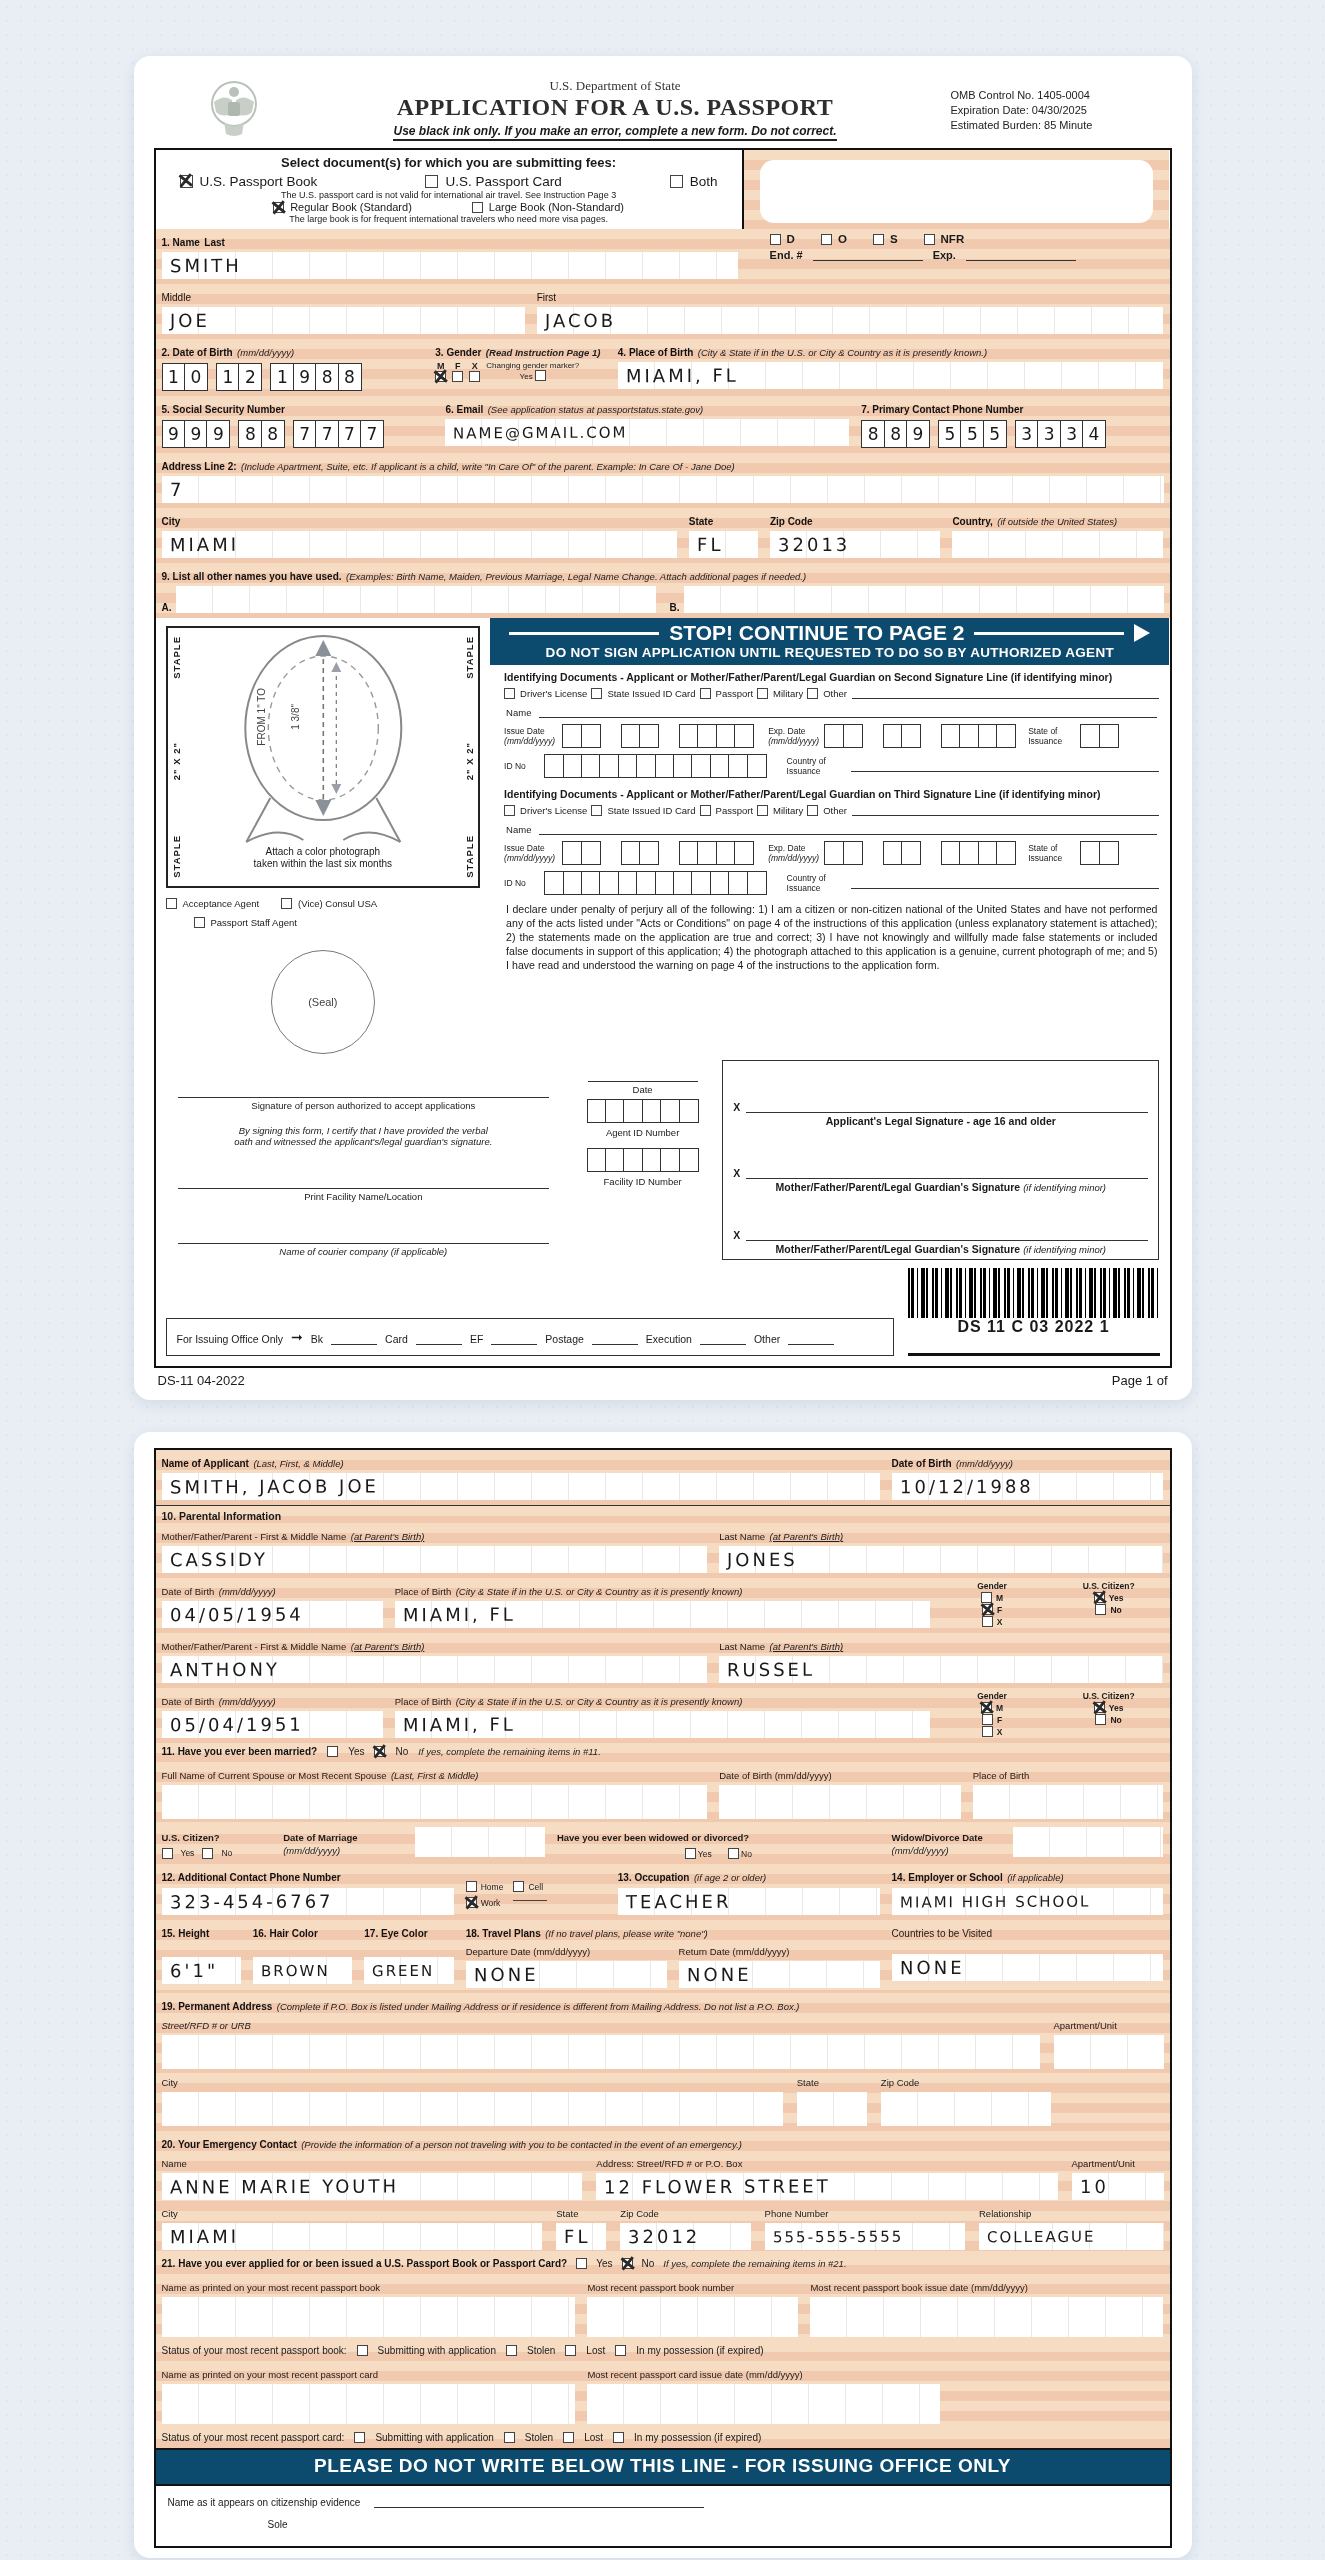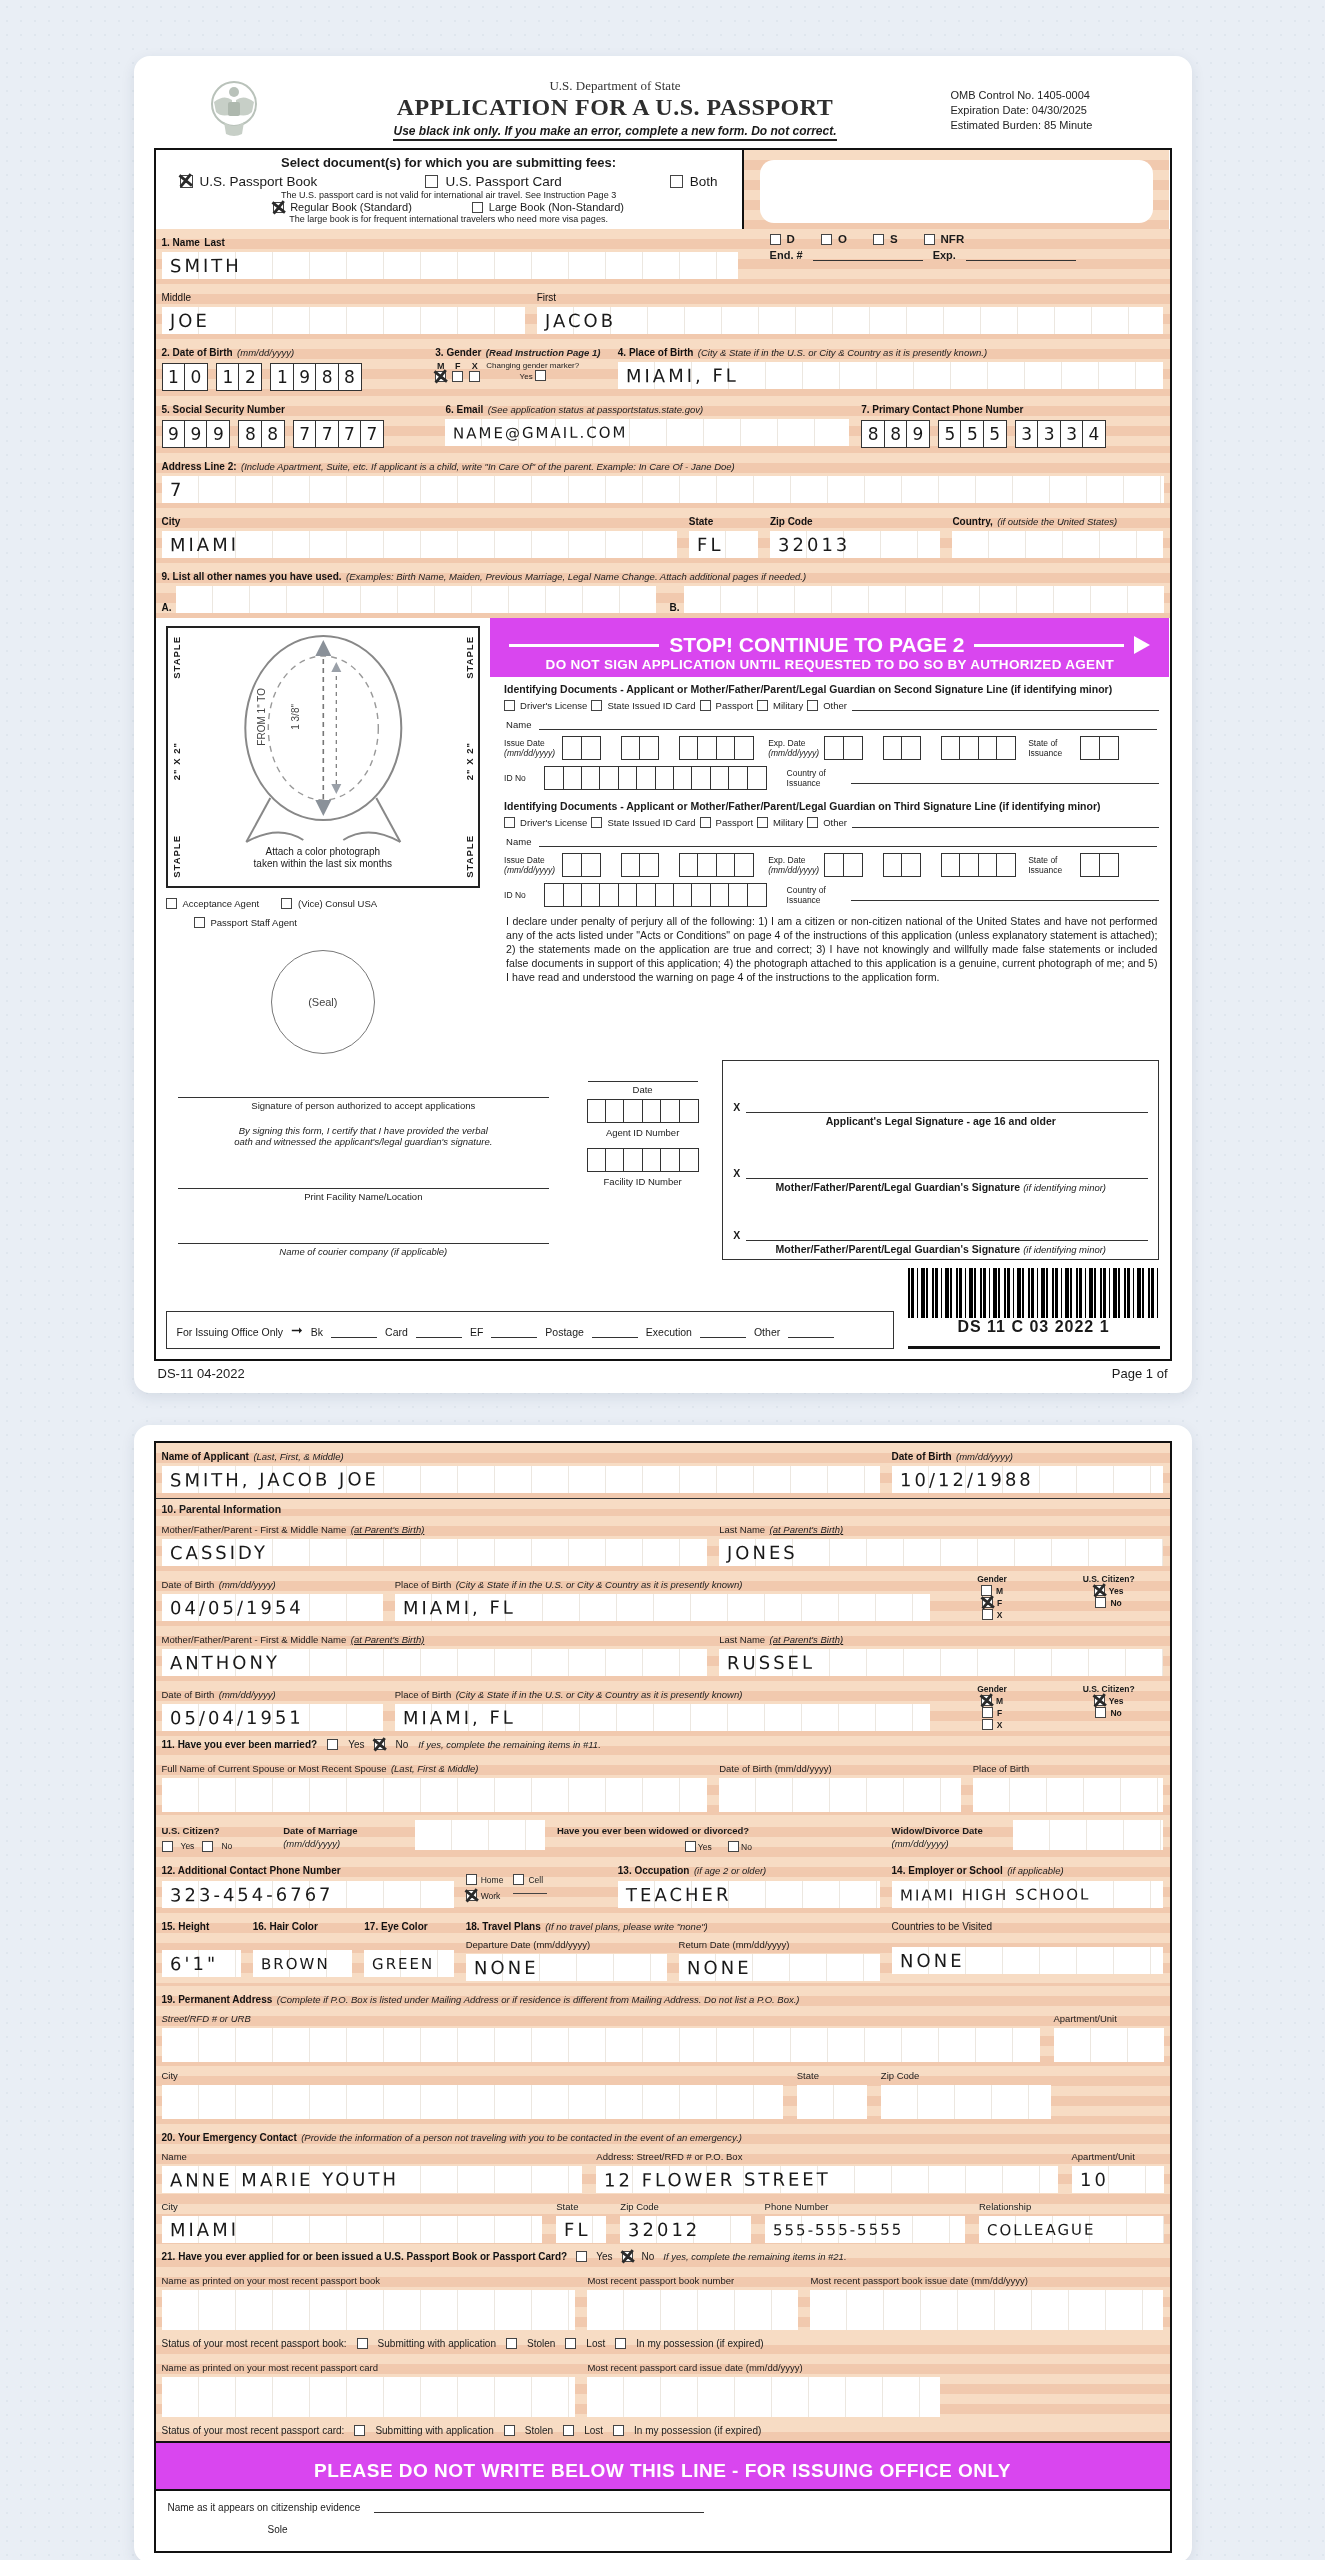--- a/index.html
+++ b/index.html
@@ -46,21 +46,21 @@
     width: 24px; height: 28px; border: 1.6px solid #333; margin-left: -1.6px;
     background: #fff; display: inline-flex; align-items: center; justify-content: center;
     font-family: "DejaVu Sans", sans-serif; font-size: 17px; color:#191919;
   }
   .comb .cell:first-child { margin-left: 0; }
   .comb.tight .cell { width: 20px; height: 24px; }
   .gap8 { width: 8px; flex: none; }
   .row { display: flex; }
   .uline { border-bottom: 1px solid #333; flex: 1; min-height: 12px; }
   .banner {
-    background: #d946ef; color: #fff; text-align: center; padding: 15px 8px 5px 8px;
+    background: #0c4a6e; color: #fff; text-align: center; padding: 3px 8px 5px 8px;
   }
   
   .hdr { display: flex; align-items: flex-start; padding: 6px 6px 4px 6px; }
   .hdr-center { flex: 1; text-align: center; }
   .hdr-dept  { font-family: "Liberation Serif", serif; font-size: 13px; color:#333; }
   .hdr-title { font-family: "Liberation Serif", serif; font-size: 24px; font-weight: bold; color:#2e2e2e; letter-spacing: .5px; }
   .hdr-sub   { font-size: 12px; font-weight: bold; font-style: italic; border-bottom: 2px solid #222; display:inline-block; padding-bottom:1px; }
   .hdr-omb { width: 215px; font-size: 11px; color:#222; line-height: 1.35; padding-top: 10px; }
   
   .topband { display: flex; border: 2px solid #111; border-bottom: none; }
@@ -103,21 +103,21 @@
   .sigright{ width: 44%; border: 1.5px solid #333; padding: 6px 10px 4px 10px; font-size: 10.5px; }
   .xline { display: flex; align-items: flex-end; gap: 6px; font-weight: bold; margin-top: 26px; }
   .xlab { text-align: center; font-size: 10.5px; margin-top: 2px; }
   .issuingrow { display: flex; align-items: flex-end; gap: 14px; margin-top: 8px; }
   .issuingbox { flex: 1; border: 1.5px solid #333; display: flex; gap: 8px; font-size: 10.5px; padding: 10px 10px; align-items: flex-end; }
   .issuingbox .uline { max-width: 46px; }
   .barcode {
     height: 50px; width: 252px;
     background: repeating-linear-gradient(90deg,#000 0 2px,#fff 2px 3px,#000 3px 6px,#fff 6px 9px,#000 9px 10px,#fff 10px 13px,#000 13px 17px,#fff 17px 18px,#000 18px 20px,#fff 20px 24px);
   }
-  .barcodetxt { font-size: 16px; font-weight: bold; text-align: center; letter-spacing: 1px; border-bottom: 3px solid #111; padding-bottom: 10px; }
+  .barcodetxt { font-size: 16px; font-weight: bold; text-align: center; letter-spacing: 1px; border-bottom: 3px solid #111; padding-bottom: 17px; }
   .pgfoot { display: flex; justify-content: space-between; font-size: 13px; padding: 5px 4px 2px 4px; }
   .secband { font-size: 10.5px; font-weight: bold; padding: 4px 6px 1px 6px; }
   .gcol { font-size: 8.5px; font-weight: bold; }
   .gcol .g { display: flex; gap: 4px; align-items: center; margin: 1px 0; }
   .officearea { background: #fff; padding: 8px 12px 4px 12px; position: relative; }
   .officerow { display: flex; gap: 14px; font-size: 10px; align-items: center; margin: 11px 0; }
   .officerow label { display: flex; gap: 6px; align-items: center; }
 </style>
 </head>
 <body>

